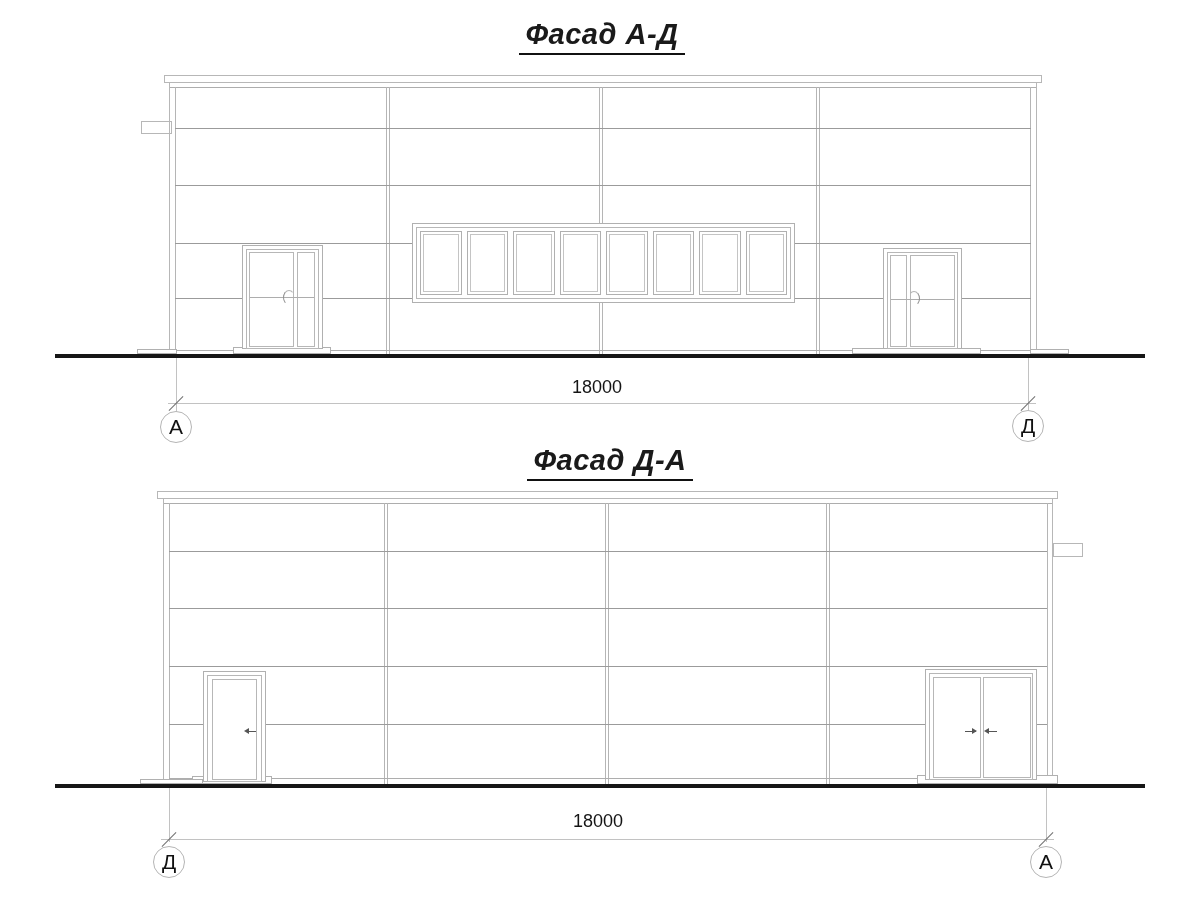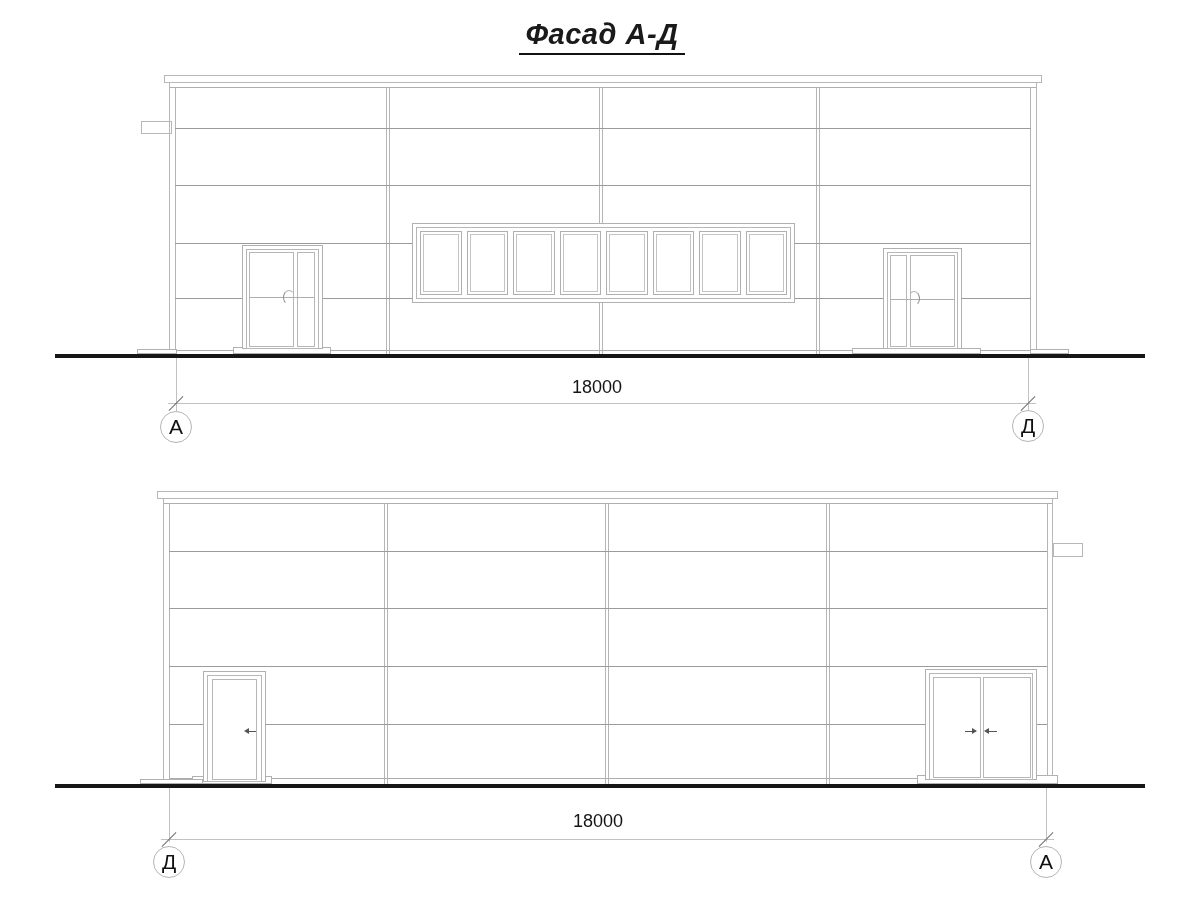--- a/index.html
+++ b/index.html
@@ -119,20 +119,21 @@
   <div class="tick" style="left:166px;top:403px;"></div>
   <div class="tick" style="left:1018px;top:403px;"></div>
   <div class="dimlabel" style="left:537px;top:377px;">18000</div>
   <div class="bubble" style="left:160px;top:411px;">
       <span>А</span>
     </div>
   <div class="bubble" style="left:1012px;top:410px;">
       <span>Д</span>
     </div>
 
+  <div class="title" style="left:450px;top:444px;"><span>Фасад Д-А</span></div>
 
   <div class="boxn" style="left:157px;top:491px;width:901px;height:8px;"></div>
 
   <div class="boxn" style="left:163px;top:498px;width:890px;height:287px;"></div>
   <div class="lh" style="left:164px;top:503px;width:888px;"></div>
   <div class="lv" style="left:169px;top:503px;height:282px;"></div>
   <div class="lv" style="left:1047px;top:503px;height:282px;"></div>
 
   <div class="lv" style="left:384px;top:503px;height:282px;"></div>
   <div class="lv" style="left:387px;top:503px;height:282px;"></div>

